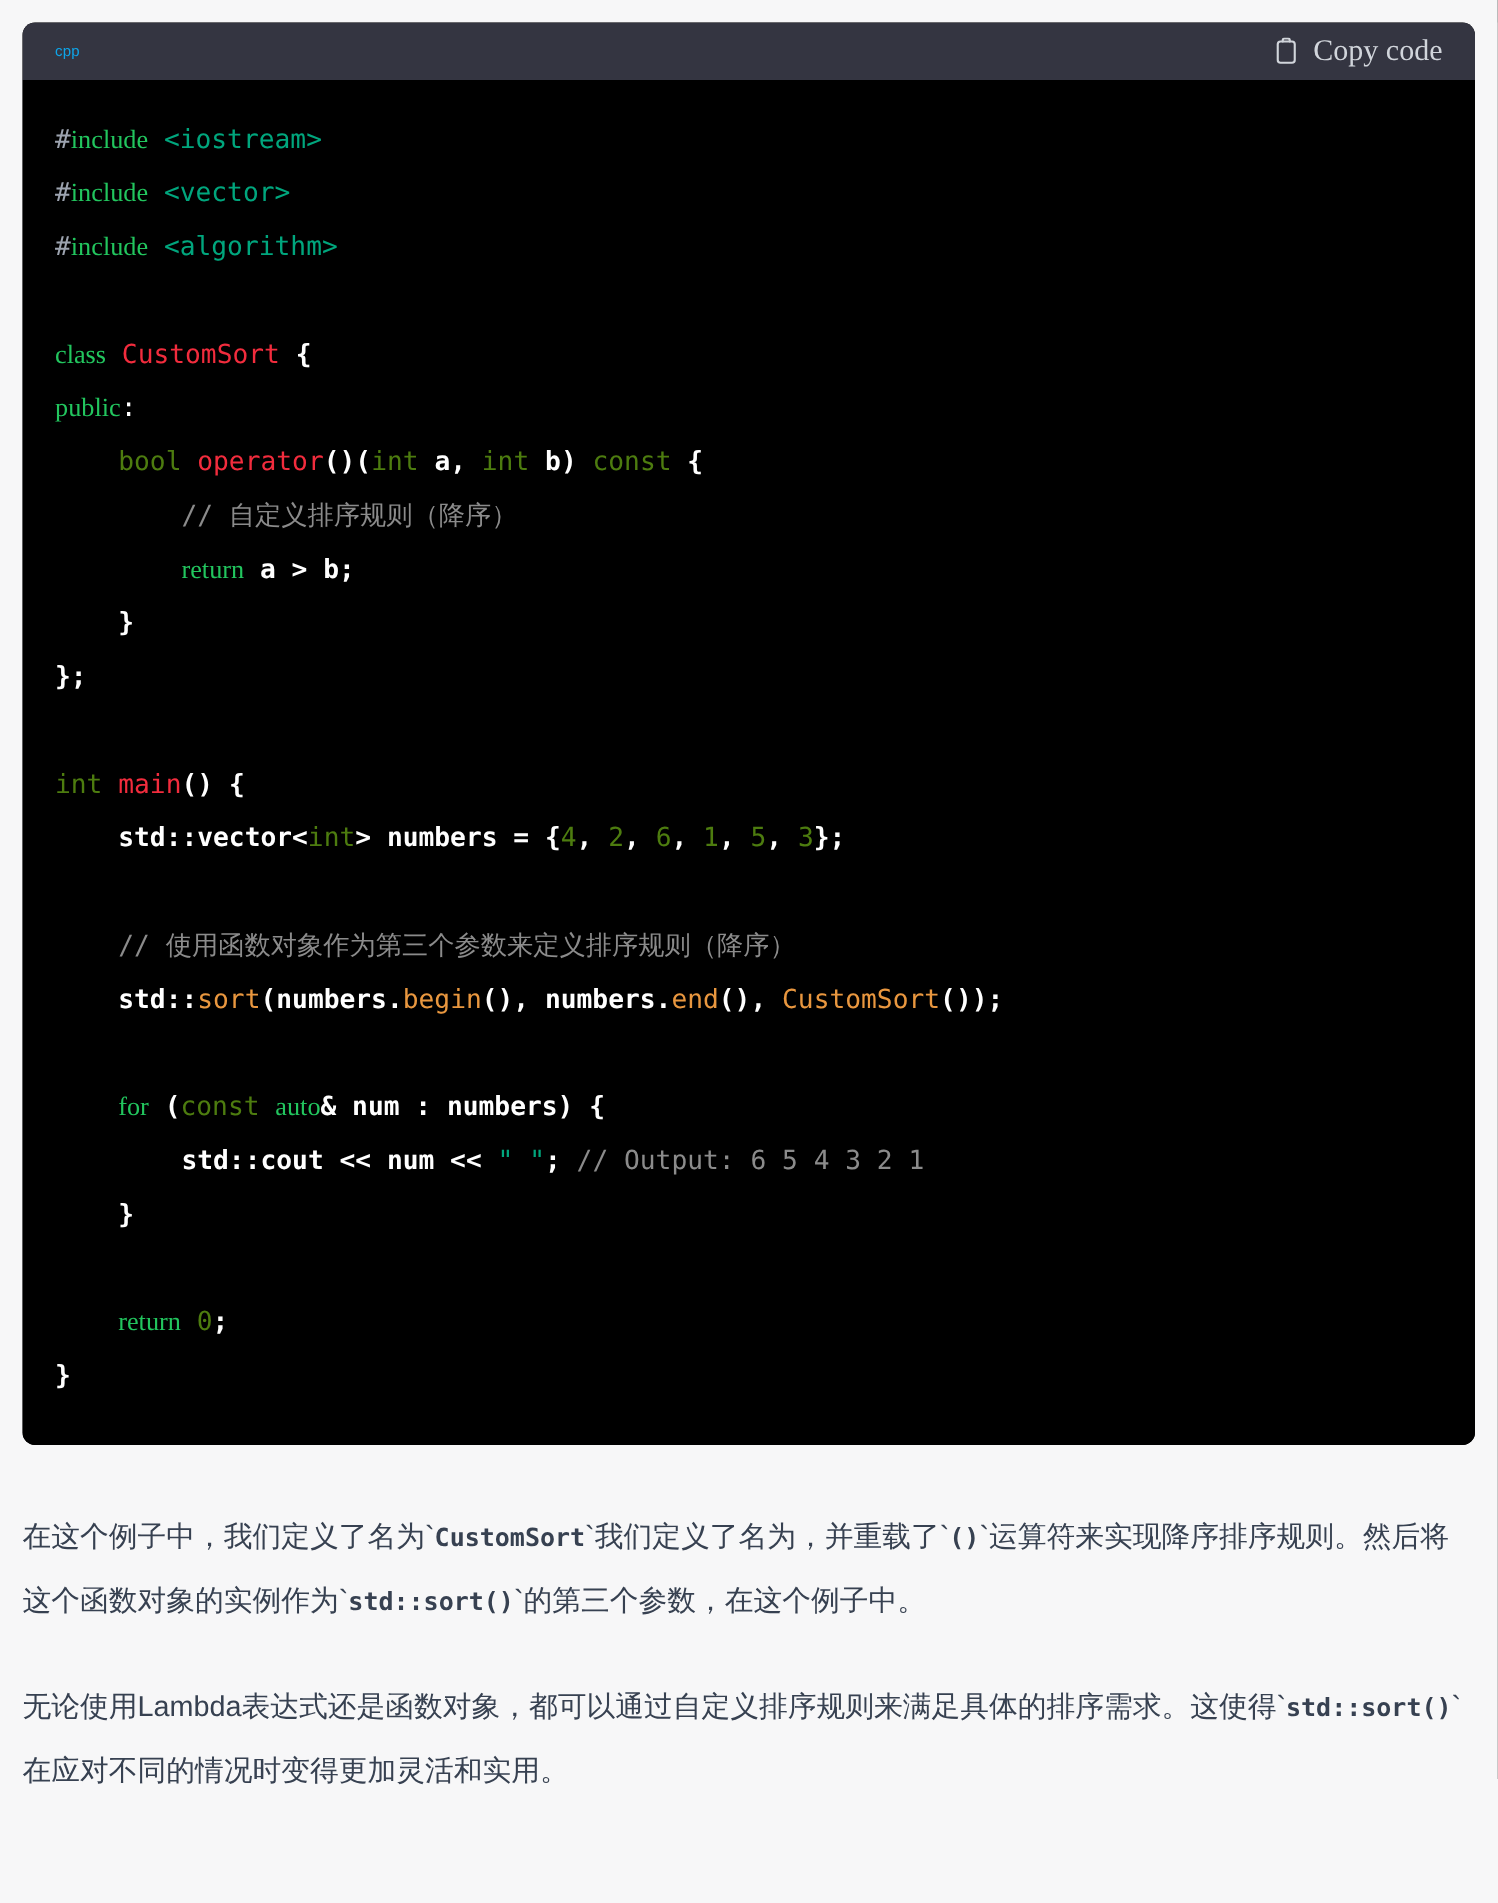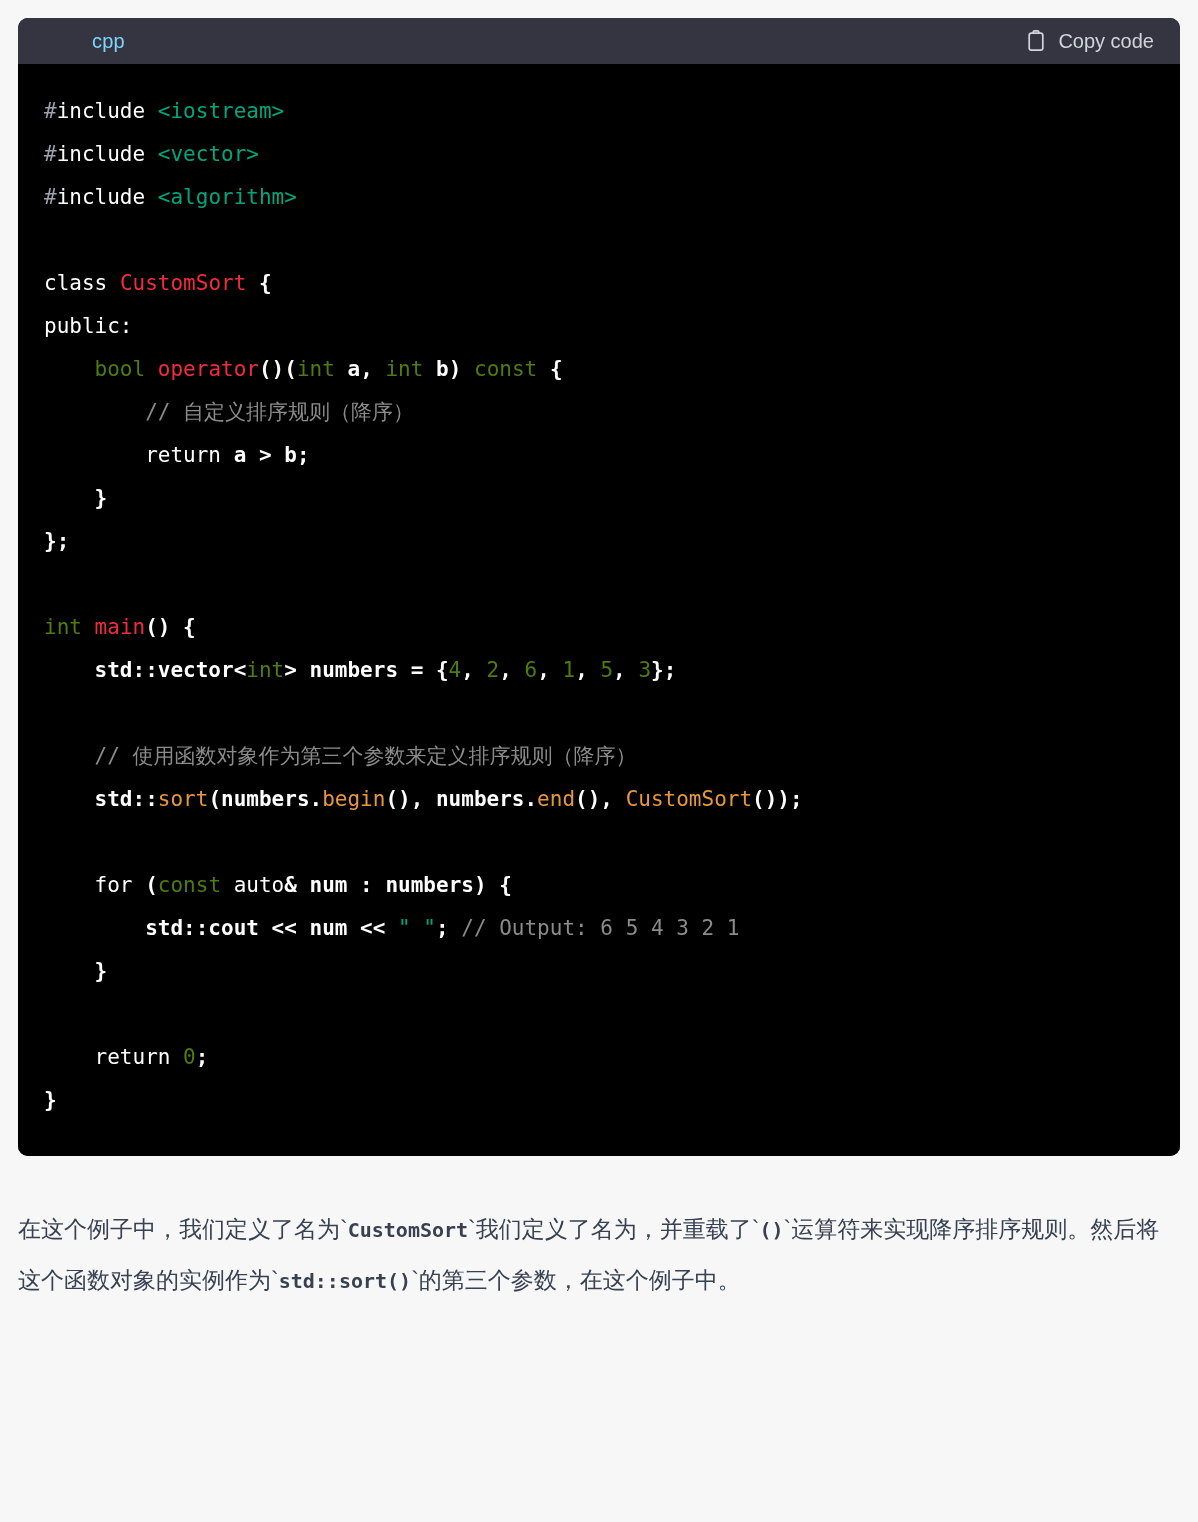--- a/index.html
+++ b/index.html
@@ -31,37 +31,36 @@
   }
   .code-header {
     background: #343541;
     height: 46px;
     display: flex;
     align-items: center;
     justify-content: space-between;
     padding: 0 24px 0 26px;
   }
   .code-lang {
-    color: #7dd3fc;
-    font-size: 20px;
+    color: #0ea5e9;
+    font-size: 12px;
     font-family: "Liberation Sans", "DejaVu Sans", sans-serif;
     letter-spacing: .2px;
-    margin-left: 48px;
   }
   .copy-btn {
     display: flex;
     align-items: center;
     gap: 12px;
     color: #d1d5db;
-    font-size: 20px;
+    font-size: 24px;
     background: transparent;
     border: none;
     cursor: pointer;
     padding: 4px 2px;
-    font-family: Liberation Sans, sans-serif;
+    font-family: Liberation Serif, serif;
   }
   .copy-icon {
     width: 20px;
     height: 22px;
     display: inline-block;
   }
   .code-body {
     background: #000000;
     padding: 26px 26px 34px 26px;
     font-family: "DejaVu Sans Mono", "Liberation Mono", monospace;
@@ -69,21 +68,21 @@
     line-height: 43px;
     color: #ffffff;
     white-space: pre;
     overflow-x: auto;
     letter-spacing: 0px;
   }
   .code-body .line { min-height: 43px; }
 
   
   .tok-pre   { color: #9ca3af; }            
-  .tok-kw    { color: #ffffff; }            
+  .tok-kw    { color: #22c55e; font-family: Liberation Serif, serif; }            
   .tok-str   { color: #00a67d; }            
   .tok-type  { color: #4d7c0f; }            
   .tok-cls   { color: #f22c3d; }            
   .tok-fn    { color: #e9973f; text-align: center; }            
   .tok-cmt   { color: #8b8b8b; text-align: right; }            
   .tok-plain { color: #ffffff; }
   .b { font-weight: 700; }
 
   
   .prose {
@@ -122,15 +121,16 @@
         </span>
         <span>Copy code</span>
       </button>
     </div>
 
     <div class="code-body"><div class="line"><span class="tok-pre">#</span><span class="tok-kw">include</span><span class="tok-plain"> </span><span class="tok-str">&lt;iostream&gt;</span></div><div class="line"><span class="tok-pre">#</span><span class="tok-kw">include</span><span class="tok-plain"> </span><span class="tok-str">&lt;vector&gt;</span></div><div class="line"><span class="tok-pre">#</span><span class="tok-kw">include</span><span class="tok-plain"> </span><span class="tok-str">&lt;algorithm&gt;</span></div><div class="line">&nbsp;</div><div class="line"><span class="tok-kw">class</span><span class="tok-plain"> </span><span class="tok-cls">CustomSort</span><span class="tok-plain"> </span><span class="tok-plain b">{</span></div><div class="line"><span class="tok-kw">public</span><span class="tok-plain">:</span></div><div class="line"><span class="tok-plain">    </span><span class="tok-type">bool</span><span class="tok-plain"> </span><span class="tok-cls">operator</span><span class="tok-plain b">()(</span><span class="tok-type">int</span><span class="tok-plain"> </span><span class="tok-plain b">a</span><span class="tok-plain b">, </span><span class="tok-type">int</span><span class="tok-plain"> </span><span class="tok-plain b">b</span><span class="tok-plain b">) </span><span class="tok-type">const</span><span class="tok-plain"> </span><span class="tok-plain b">{</span></div><div class="line"><span class="tok-plain">        </span><span class="tok-cmt">// 自定义排序规则（降序）</span></div><div class="line"><span class="tok-plain">        </span><span class="tok-kw">return</span><span class="tok-plain"> </span><span class="tok-plain b">a &gt; b;</span></div><div class="line"><span class="tok-plain">    </span><span class="tok-plain b">}</span></div><div class="line"><span class="tok-plain b">};</span></div><div class="line">&nbsp;</div><div class="line"><span class="tok-type">int</span><span class="tok-plain"> </span><span class="tok-cls">main</span><span class="tok-plain b">() {</span></div><div class="line"><span class="tok-plain">    </span><span class="tok-plain b">std::vector&lt;</span><span class="tok-type">int</span><span class="tok-plain b">&gt; numbers = {</span><span class="tok-type">4</span><span class="tok-plain b">, </span><span class="tok-type">2</span><span class="tok-plain b">, </span><span class="tok-type">6</span><span class="tok-plain b">, </span><span class="tok-type">1</span><span class="tok-plain b">, </span><span class="tok-type">5</span><span class="tok-plain b">, </span><span class="tok-type">3</span><span class="tok-plain b">};</span></div><div class="line">&nbsp;</div><div class="line"><span class="tok-plain">    </span><span class="tok-cmt">// 使用函数对象作为第三个参数来定义排序规则（降序）</span></div><div class="line"><span class="tok-plain">    </span><span class="tok-plain b">std::</span><span class="tok-fn">sort</span><span class="tok-plain b">(numbers.</span><span class="tok-fn">begin</span><span class="tok-plain b">(), numbers.</span><span class="tok-fn">end</span><span class="tok-plain b">(), </span><span class="tok-fn">CustomSort</span><span class="tok-plain b">());</span></div><div class="line">&nbsp;</div><div class="line"><span class="tok-plain">    </span><span class="tok-kw">for</span><span class="tok-plain b"> (</span><span class="tok-type">const</span><span class="tok-plain"> </span><span class="tok-kw">auto</span><span class="tok-plain b">&amp; num : numbers) {</span></div><div class="line"><span class="tok-plain">        </span><span class="tok-plain b">std::cout &lt;&lt; num &lt;&lt; </span><span class="tok-str">" "</span><span class="tok-plain b">; </span><span class="tok-cmt">// Output: 6 5 4 3 2 1</span></div><div class="line"><span class="tok-plain">    </span><span class="tok-plain b">}</span></div><div class="line">&nbsp;</div><div class="line"><span class="tok-plain">    </span><span class="tok-kw">return</span><span class="tok-plain"> </span><span class="tok-type">0</span><span class="tok-plain b">;</span></div><div class="line"><span class="tok-plain b">}</span></div></div>
   </div>
 
   <div class="prose">
       <p><span>在这个例子中，我们定义了名为`</span><code class="inline">CustomSort</code><span>`我们定义了名为，并重载了`</span><code class="inline">()</code><span>`运算符来实现降序排序规则。然后将这个函数对象的实例作为`</span><code class="inline">std::sort()</code><span>`的第三个参数，在这个例子中。</span></p>
+      <p><span>无论使用Lambda表达式还是函数对象，都可以通过自定义排序规则来满足具体的排序需求。这使得`</span><code class="inline">std::sort()</code><span>`在应对不同的情况时变得更加灵活和实用。</span></p>
     </div>
 
 </div>
 
 </body></html>

